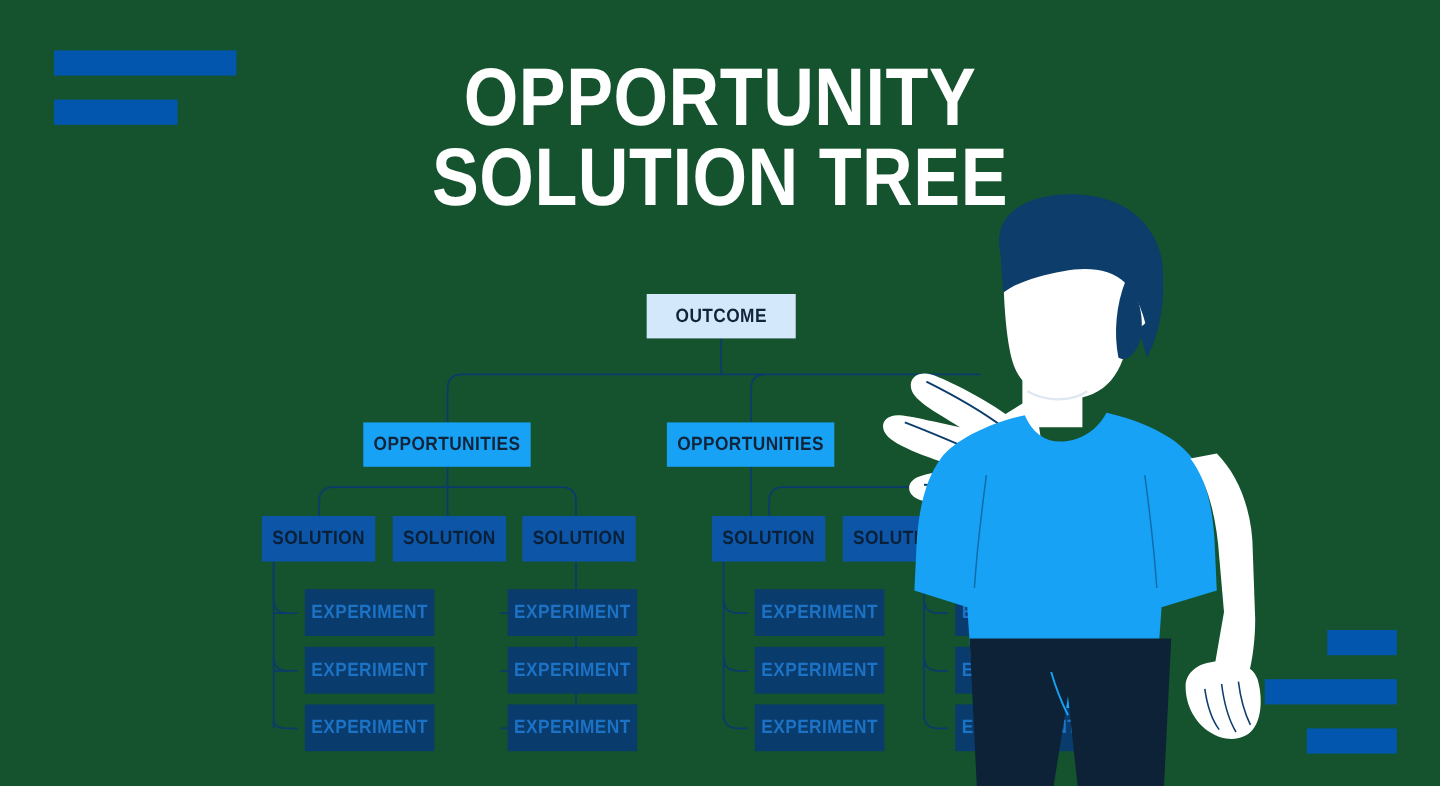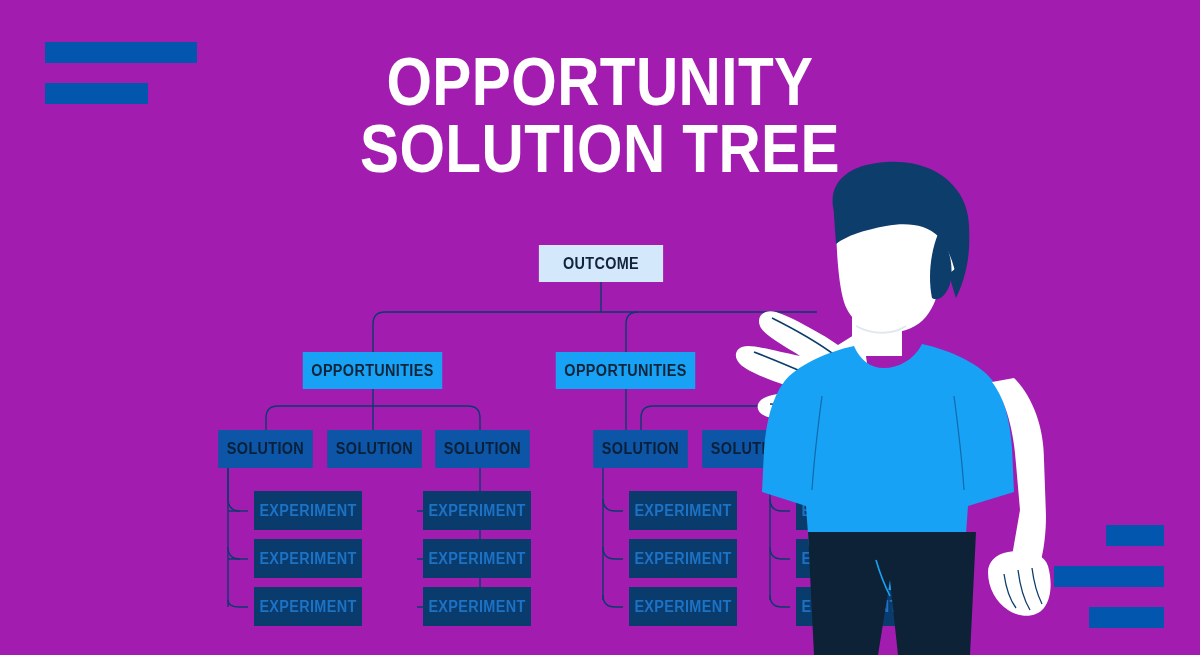--- a/index.html
+++ b/index.html
@@ -98,21 +98,21 @@
     left:640px;
     top:160px;
     width:560px;
     height:495px;
     pointer-events:none;
   }
 </style>
 </head>
 <body>
 
-<div id="stage" style="background: #a21caf;">
+<div id="stage" style="background: #14532d;">
 
   <div id="title" style="color: rgb(255, 255, 255);">OPPORTUNITY
 SOLUTION TREE</div>
 
   <svg id="connectors" viewBox="0 0 1200 655">
 
     <path d="M601,282 L601,312" stroke="#0a3b6d"></path>
 
     <path d="M373,352 L373,324 Q373,312 385,312 L817,312" stroke="#0a3b6d"></path>
     <path d="M626,352 L626,324 Q626,312 638,312" stroke="#0a3b6d"></path>

